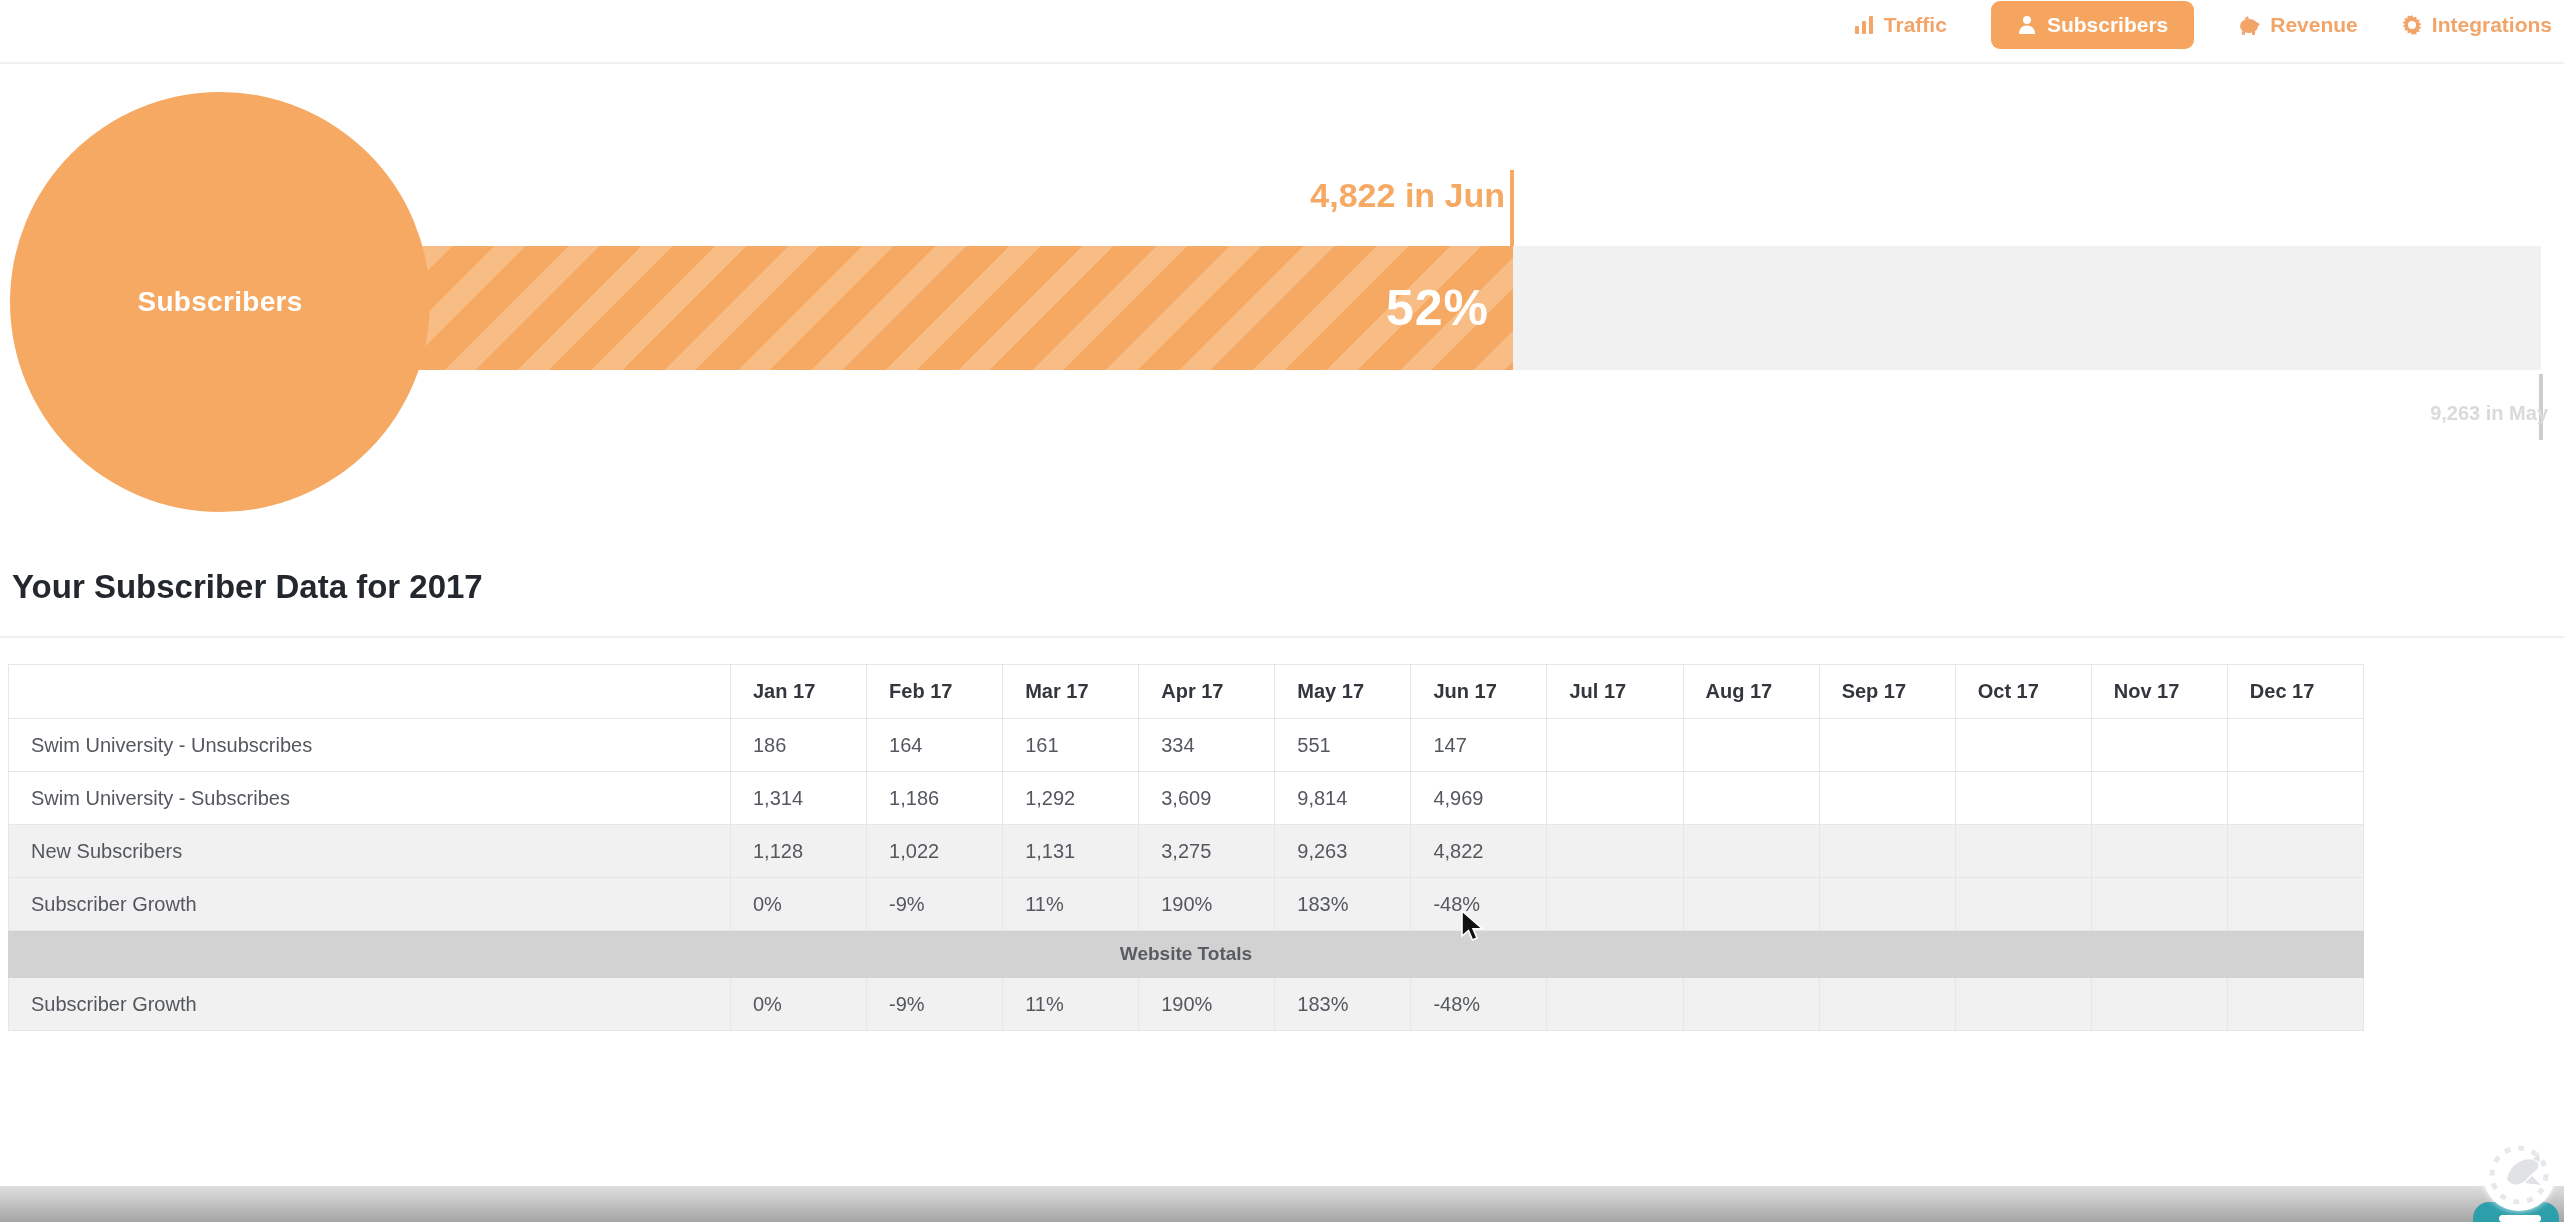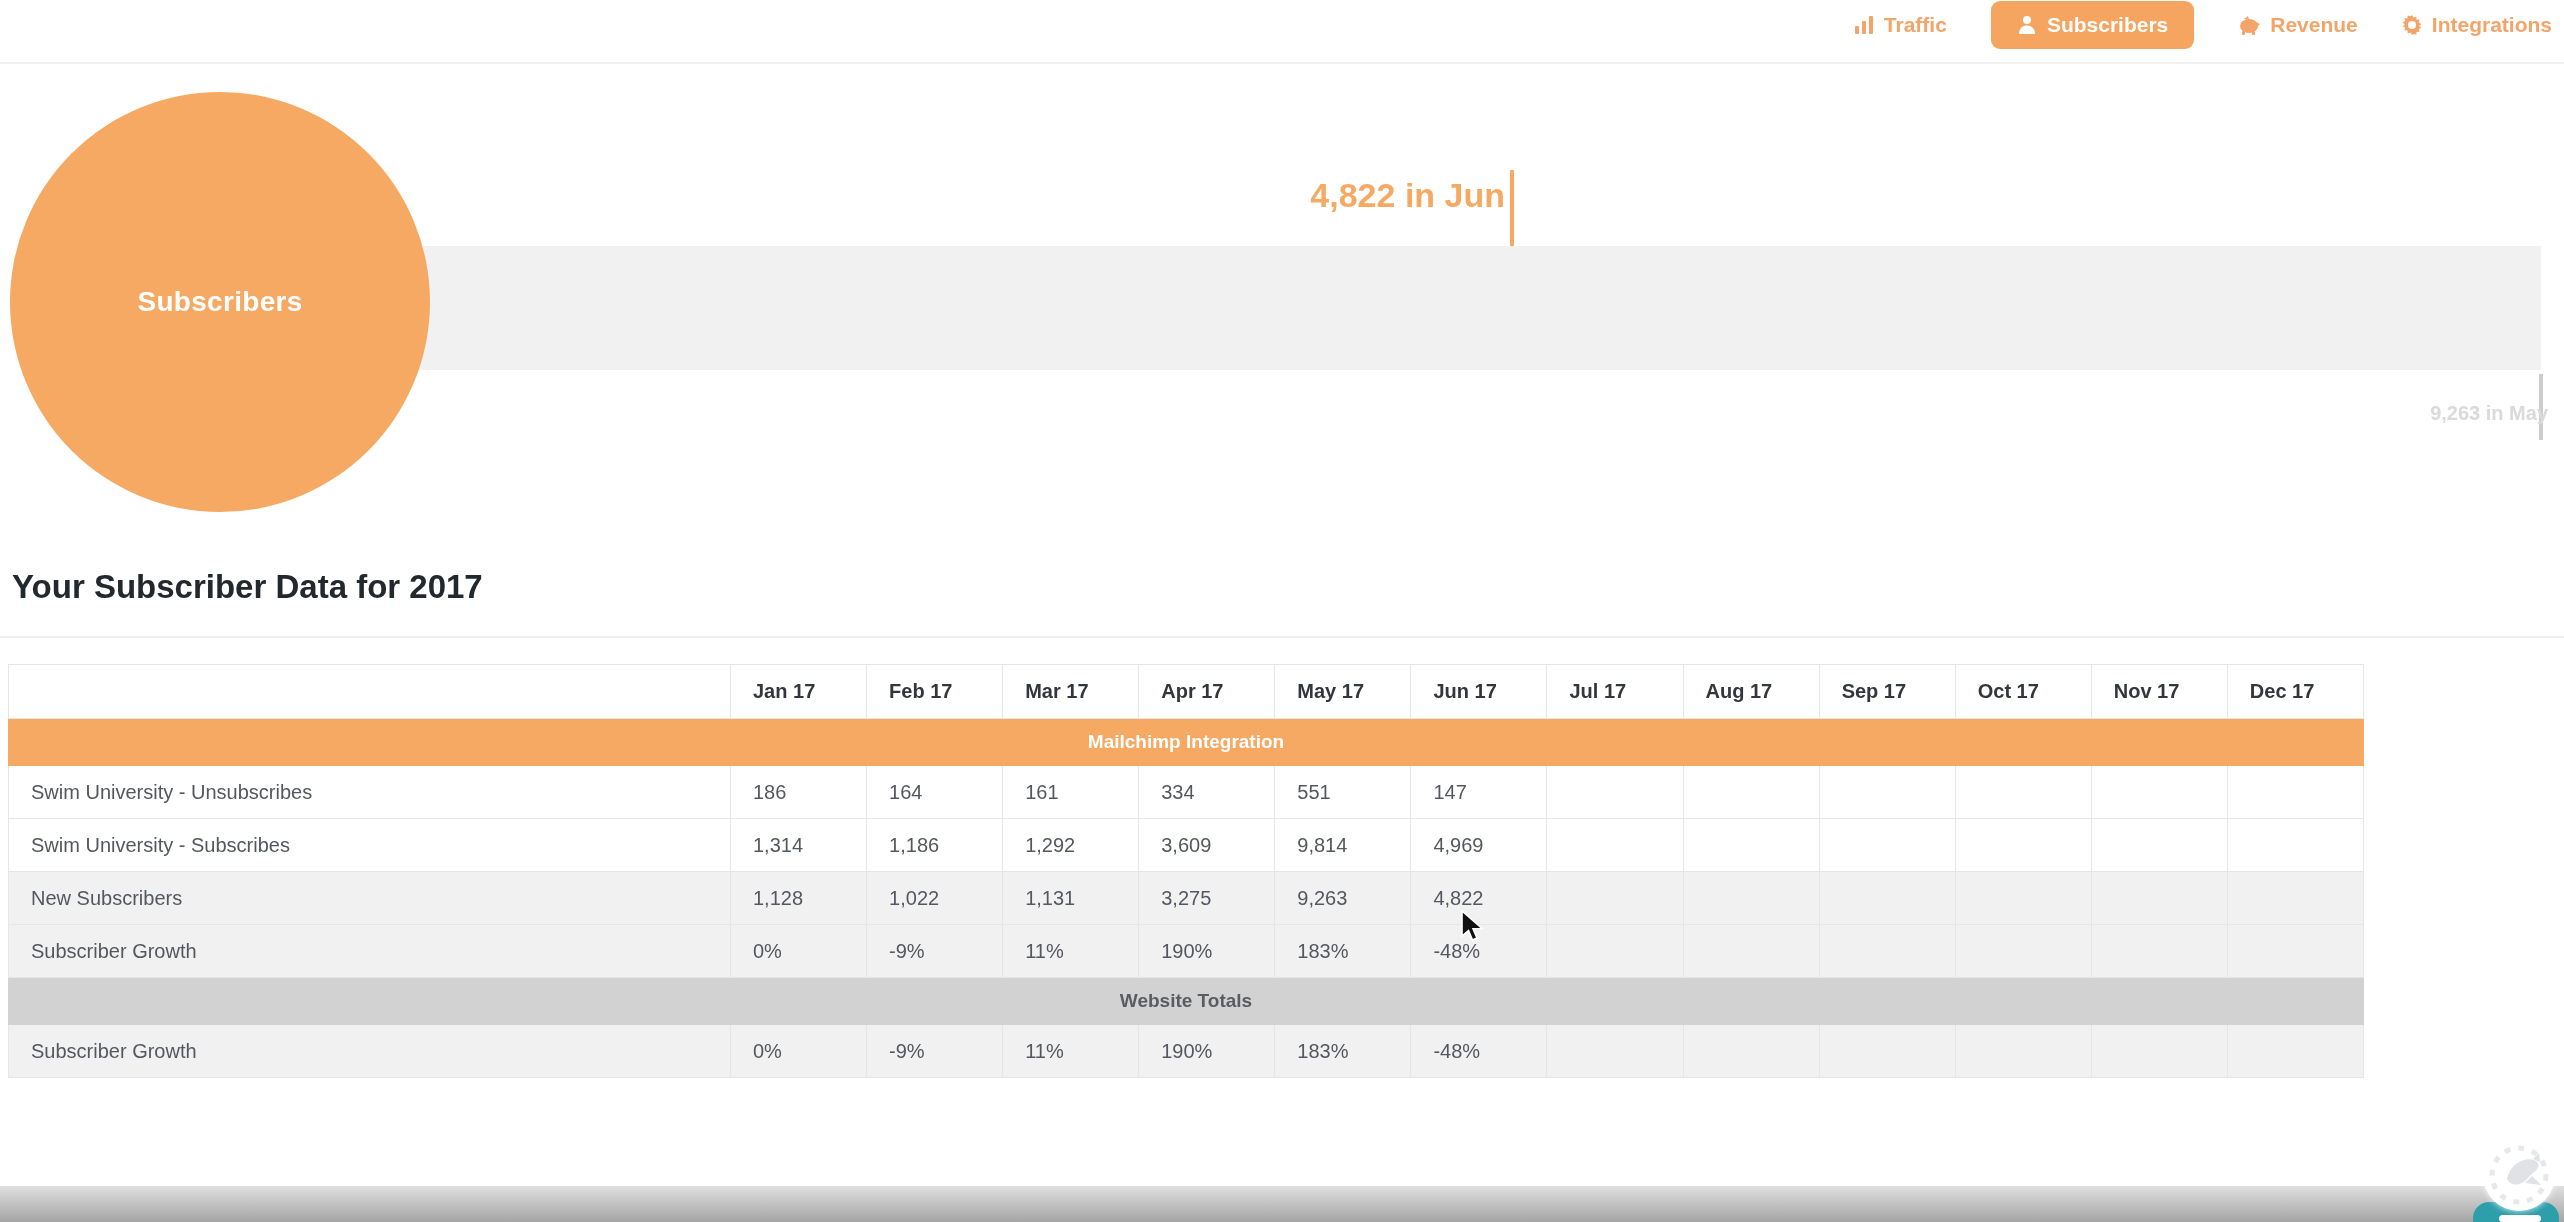--- a/index.html
+++ b/index.html
@@ -105,20 +105,23 @@
               <circle cx="10" cy="10" r="4" fill="#ffffff"></circle>
             </svg>
         </span>
         <span>Integrations</span>
       </div>
     </div>
   </div>
 
   <div class="funnel">
     <div class="track"></div>
+    <div class="fill">
+      <span class="percent">52%</span>
+    </div>
     <div class="marker-top"></div>
     <div class="label-top">4,822 in Jun</div>
     <div class="marker-bottom"></div>
     <div class="label-bottom">9,263 in May</div>
     <div class="circle">
       <span>Subscribers</span>
     </div>
   </div>
 
   <div class="section-title">Your Subscriber Data for 2017</div>
@@ -151,23 +154,20 @@
         <th>Jun 17</th>
         <th>Jul 17</th>
         <th>Aug 17</th>
         <th>Sep 17</th>
         <th>Oct 17</th>
         <th>Nov 17</th>
         <th>Dec 17</th>
       </tr>
     </thead>
     <tbody>
-        <tr class="band orange">
-          <td colspan="13">Mailchimp Integration</td>
-        </tr>
         <tr>
           <td class="rowlabel">Swim University - Unsubscribes</td>
           <td>186</td>
           <td>164</td>
           <td>161</td>
           <td>334</td>
           <td>551</td>
           <td>147</td>
           <td></td>
           <td></td>

